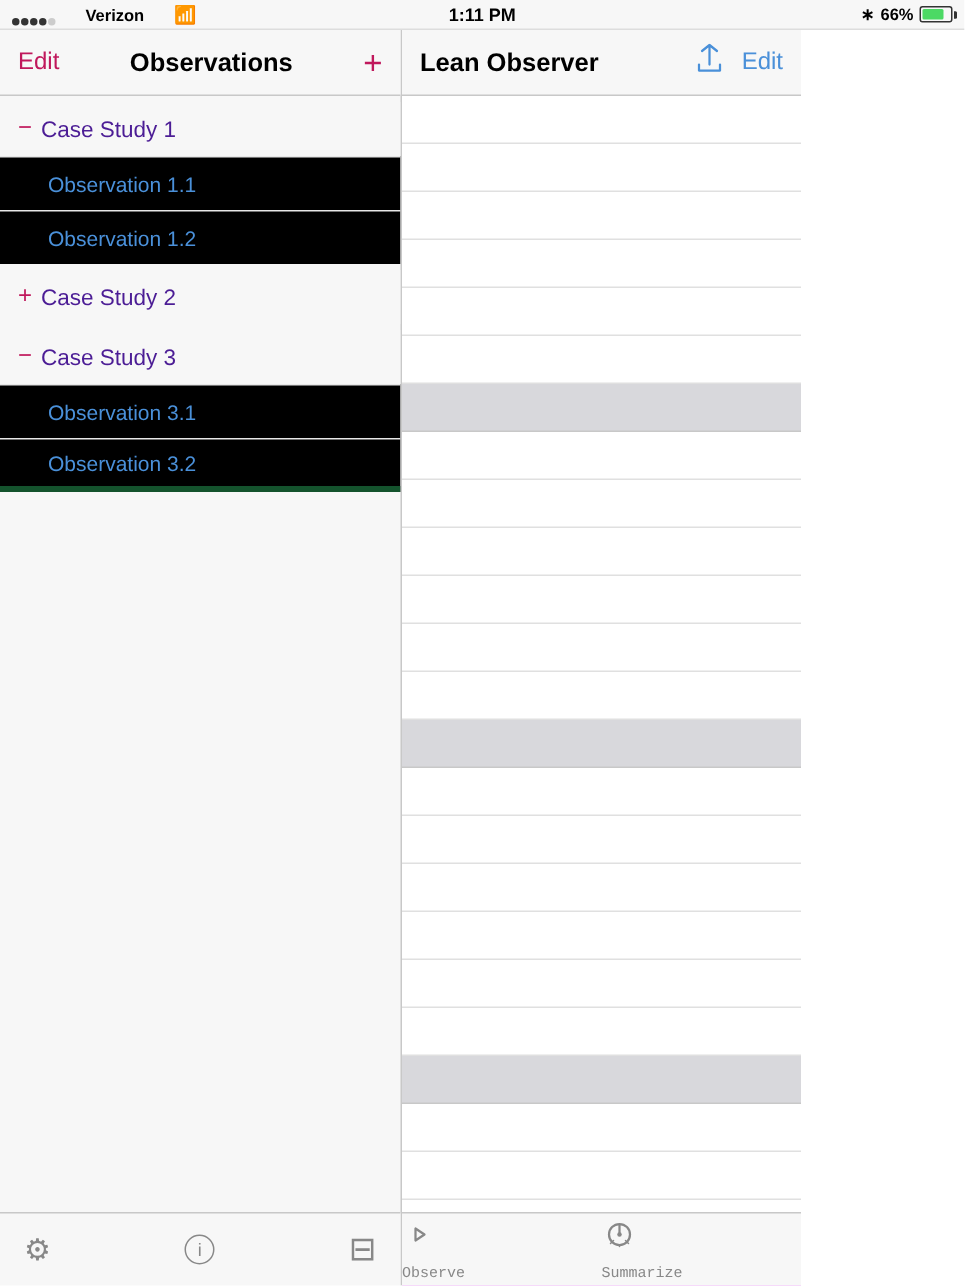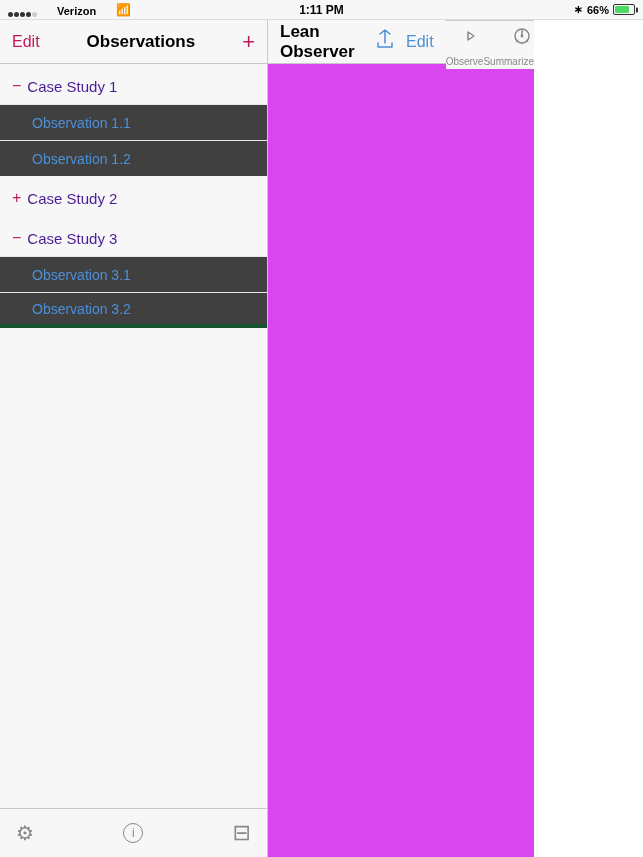--- a/index.html
+++ b/index.html
@@ -113,21 +113,21 @@
     .case-study-label { font-size: 15px; color: #4c1d95; }
 
     .observation-row {
       display: flex;
       align-items: center;
       height: 36px;
       padding: 0 12px 0 32px;
       font-size: 14px;
       color: #4a90d9;
       cursor: pointer;
-      background: #404040;
+      background: #000000;
       border-top: 1px solid #e8e8e8;
     }
     .observation-row:last-child { border-bottom: 4px solid #14532d; }
 
     
     .left-footer {
       height: 49px;
       border-top: 1px solid #c8c8c8;
       background: #f7f7f7;
       display: flex;
@@ -140,20 +140,21 @@
       font-size: 20px;
       cursor: pointer;
     }
 
     
     .right-panel {
       flex: 1;
       height: 837px;
       background: #d946ef;
       display: flex;
+      flex-direction: column;
     }
 
     
     .right-nav {
       height: 44px;
       background: #f7f7f7;
       border-bottom: 1px solid #c8c8c8;
       display: flex;
       align-items: center;
       justify-content: space-between;
@@ -208,24 +209,25 @@
       height: 49px;
       border-top: 1px solid #c8c8c8;
       background: #f7f7f7;
       display: flex;
       align-items: center;
       justify-content: space-around;
     }
     .tab-item {
       display: flex;
       flex-direction: column;
-      align-items: flex-end;
+      align-items: flex-start;
       gap: 2px;
       cursor: pointer;
       flex: 1;
+      font-family: Liberation Mono, monospace;
     }
     .tab-icon {
       font-size: 22px;
       color: #888;
     }
     .tab-label {
       font-size: 10px;
       color: #888;
     }
   </style>

